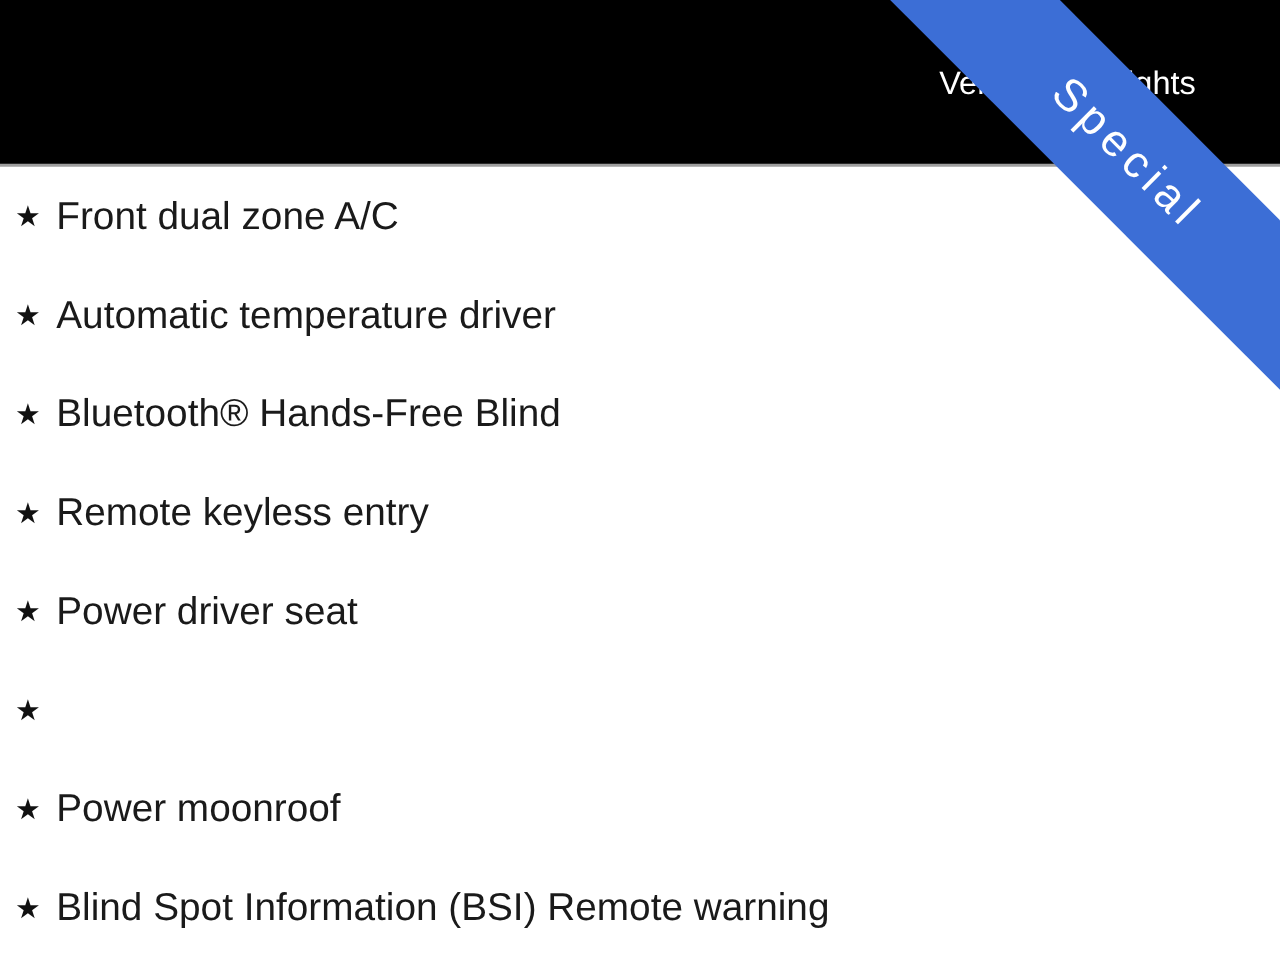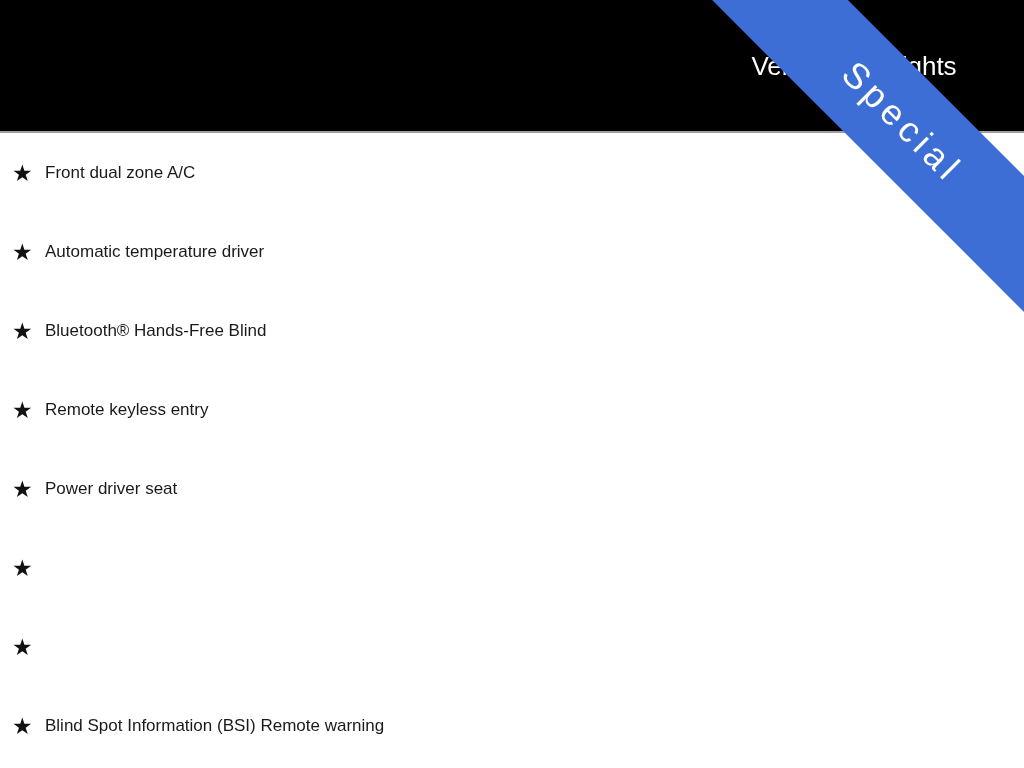--- a/index.html
+++ b/index.html
@@ -79,21 +79,21 @@
   }
   .star-icon {
     display: inline-block;
     width: 33px;
     font-size: 23px;
     color: #111111;
     flex: 0 0 33px;
     line-height: 32px;
   }
   .highlight-text {
-    font-size: 17px;
+    font-size: 31px;
     line-height: 32px;
     color: #1a1a1a;
     white-space: nowrap;
   }
 </style>
 </head>
 <body>
 
 <div class="header">
   <div class="header-title">Vehicle Highlights</div>
@@ -122,18 +122,19 @@
   </li>
   <li class="highlight-item">
     <span class="star-icon">★</span>
     <span class="highlight-text">Power driver seat</span>
   </li>
   <li class="highlight-item">
     <span class="star-icon">★</span>
   </li>
   <li class="highlight-item">
     <span class="star-icon">★</span>
+    <span class="highlight-text">Power moonroof</span>
   </li>
   <li class="highlight-item">
     <span class="star-icon">★</span>
     <span class="highlight-text">Blind Spot Information (BSI) Remote warning</span>
   </li>
 </ul>
 
 </body></html>

